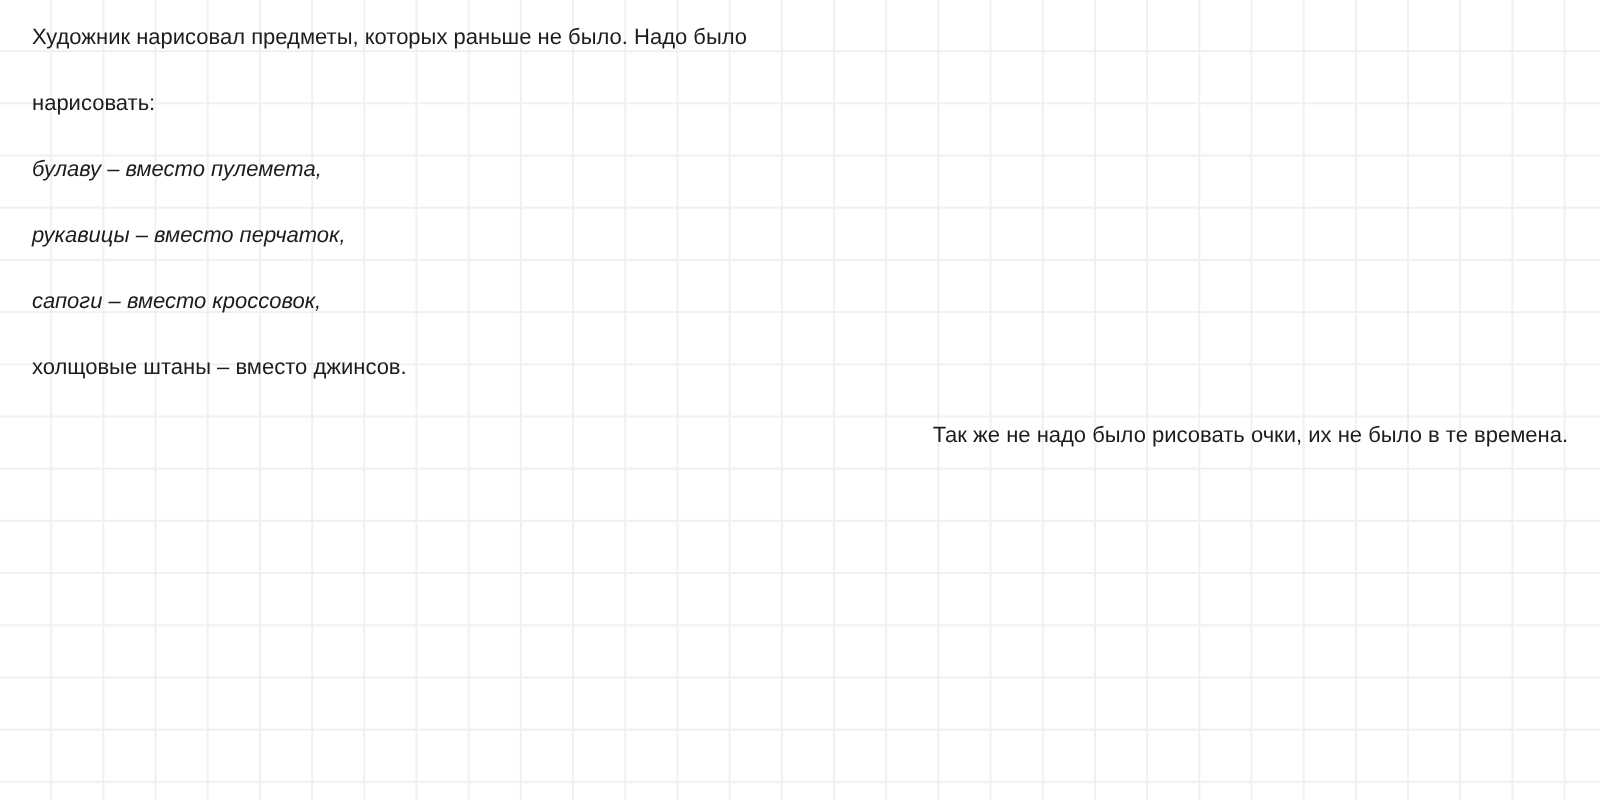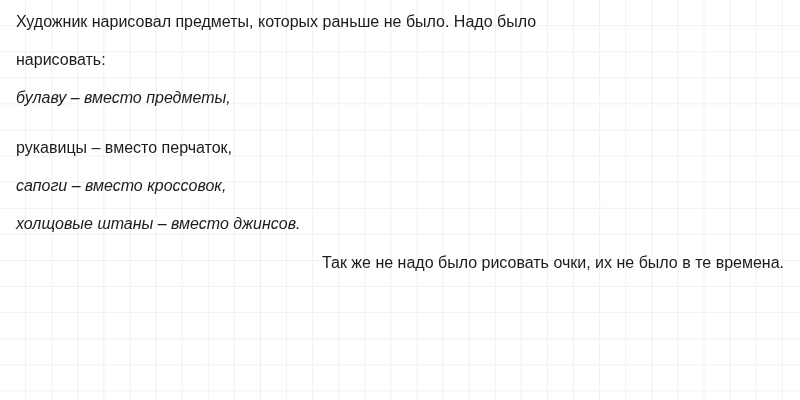--- a/index.html
+++ b/index.html
@@ -26,53 +26,53 @@
     box-sizing: border-box;
   }
   .content {
     position: absolute;
     left: 16px;
     top: 8px;
     right: 16px;
   }
   .line {
     color: #1c1c1c;
-    font-size: 16px;
+    font-size: 11px;
     line-height: 1.0;
     white-space: nowrap;
   }
   .para {
     margin: 0 0 0 0;
   }
   
   .l1  { margin-top: 6px; }
   .l2  { margin-top: 22px; }
   .l3  { margin-top: 22px; font-style: italic; }
   .l4  { margin-top: 22px; font-style: italic; }
-  .l5  { margin-top: 34px; }
+  .l5  { margin-top: 22px; font-style: italic; }
   .l6  { margin-top: 22px; font-style: italic; }
-  .l7  { margin-top: 22px; font-style: italic; }
+  .l7  { margin-top: 22px; }
   .l8  { margin-top: 23px; text-align: right; }
   .l9  { margin-top: 23px; }
   .l10 { margin-top: 22px; }
   .bold-italic {
     font-weight: bold;
     font-style: italic;
   }
 </style>
 </head>
 <body>
 
 <div class="page">
   <div class="content">
 
     <div class="line para l1">Художник нарисовал предметы, которых раньше не было. Надо было</div>
     <div class="line para l2">нарисовать:</div>
 
-    <div class="line para l3">булаву – вместо предметы,</div>
+    <div class="line para l3">булаву – вместо пулемета,</div>
     <div class="line para l5">рукавицы – вместо перчаток,</div>
     <div class="line para l6">сапоги – вместо кроссовок,</div>
     <div class="line para l7">холщовые штаны – вместо джинсов.</div>
 
     <div class="line para l8">Так же не надо было рисовать очки, их не было в те времена.</div>
 
 
   </div>
 </div>
 

